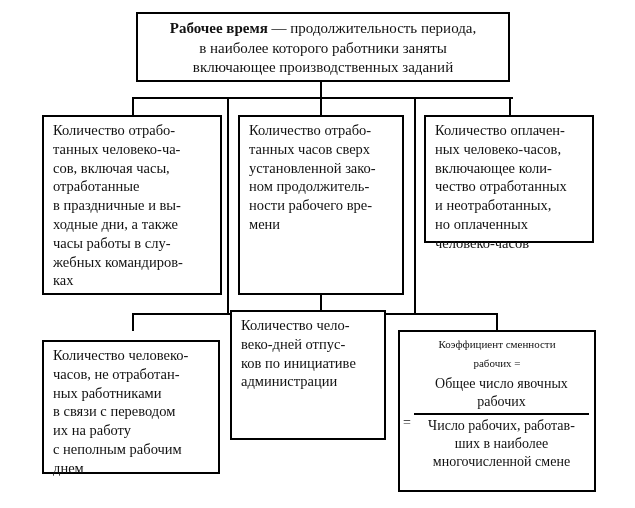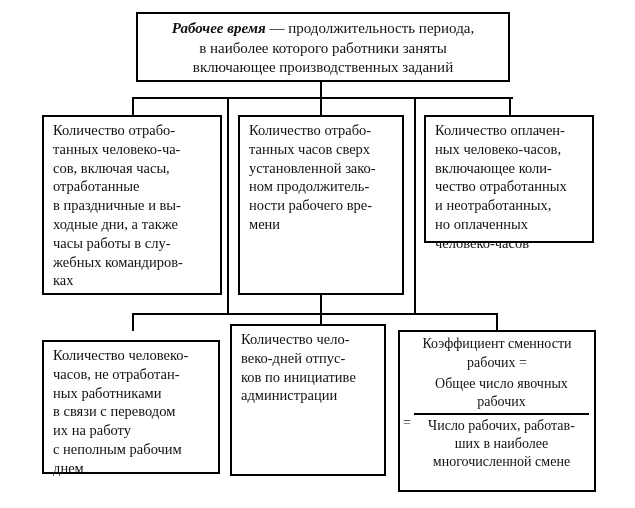--- a/index.html
+++ b/index.html
@@ -11,25 +11,25 @@
     position:absolute; border:2px solid #000; background:#fff;
     box-sizing:border-box;
   }
   .box-text {
     font-size:14.5px; line-height:18.8px; white-space:pre-line;
     padding:4px 9px; text-align:left;border-radius:16px;
   }
   .top-box-inner {
     text-align:center; font-size:15px; line-height:19.5px; padding:5px 6px;
   }
-  .term { font-weight:bold; font-style:italic; }
+  .term { font-weight:bold; }
   .line { position:absolute; background:#000; }
   
   .f-title {
-    text-align:center; white-space:pre-line; font-size:14px;
+    text-align:center; white-space:pre-line; font-size:11px;
     line-height:18.5px; padding-top:3px; font-weight:normal;
   }
   .f-eq-row { display:flex; align-items:center; padding:3px 5px 0 3px; }
   .f-eq { font-size:14px; padding-right:3px; }
   .f-frac { flex:1; text-align:center; font-size:14px; line-height:18px; }
   .f-num { white-space:pre-line; padding-bottom:2px; }
   .f-den { white-space:pre-line; border-top:2px solid #000; padding-top:2px;text-align:center; }
 </style>
 </head>
 <body>
@@ -90,21 +90,21 @@
   <div class="box" style="left:42px;top:340px;width:178px;height:134px">
     <div class="box-text">Количество человеко-
 часов, не отработан-
 ных работниками
 в связи с переводом
 их на работу
 с неполным рабочим
 днем</div>
   </div>
 
-  <div class="box" style="left:230px;top:324px;width:156px;height:152px">
+  <div class="box" style="left:230px;top:310px;width:156px;height:130px">
     <div class="box-text">Количество чело-
 веко-дней отпус-
 ков по инициативе
 администрации</div>
   </div>
 
   <div class="box" style="left:398px;top:330px;width:198px;height:162px">
     <div class="f-title">Коэффициент сменности
 рабочих =</div>
     <div class="f-eq-row">

